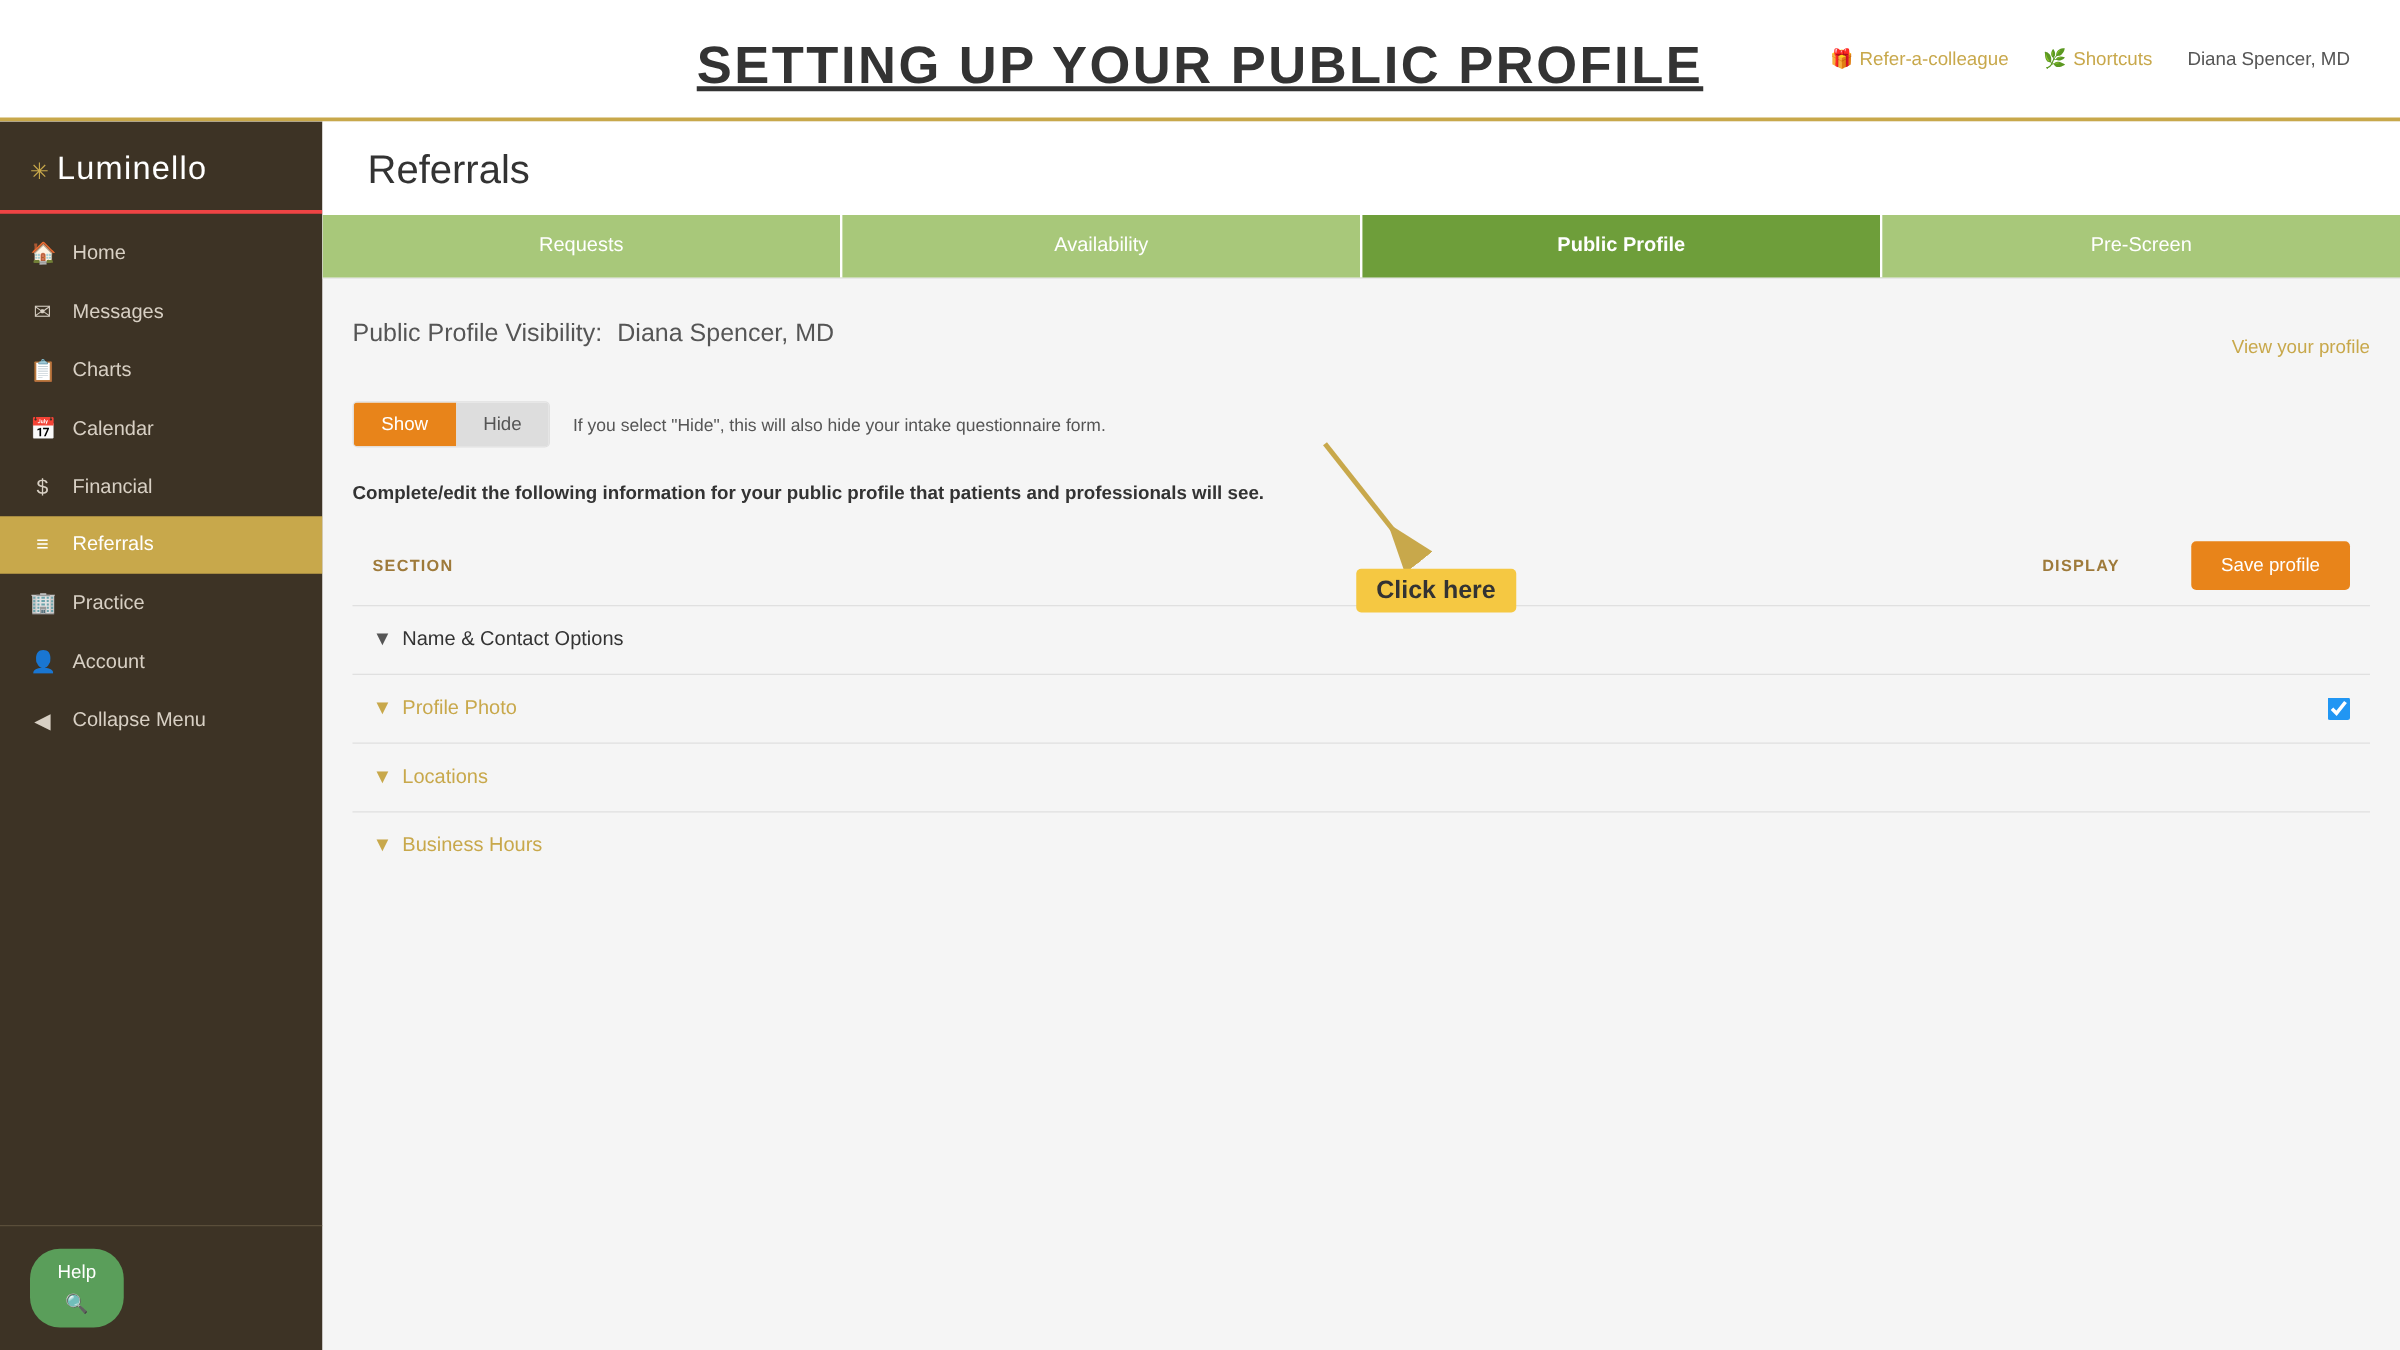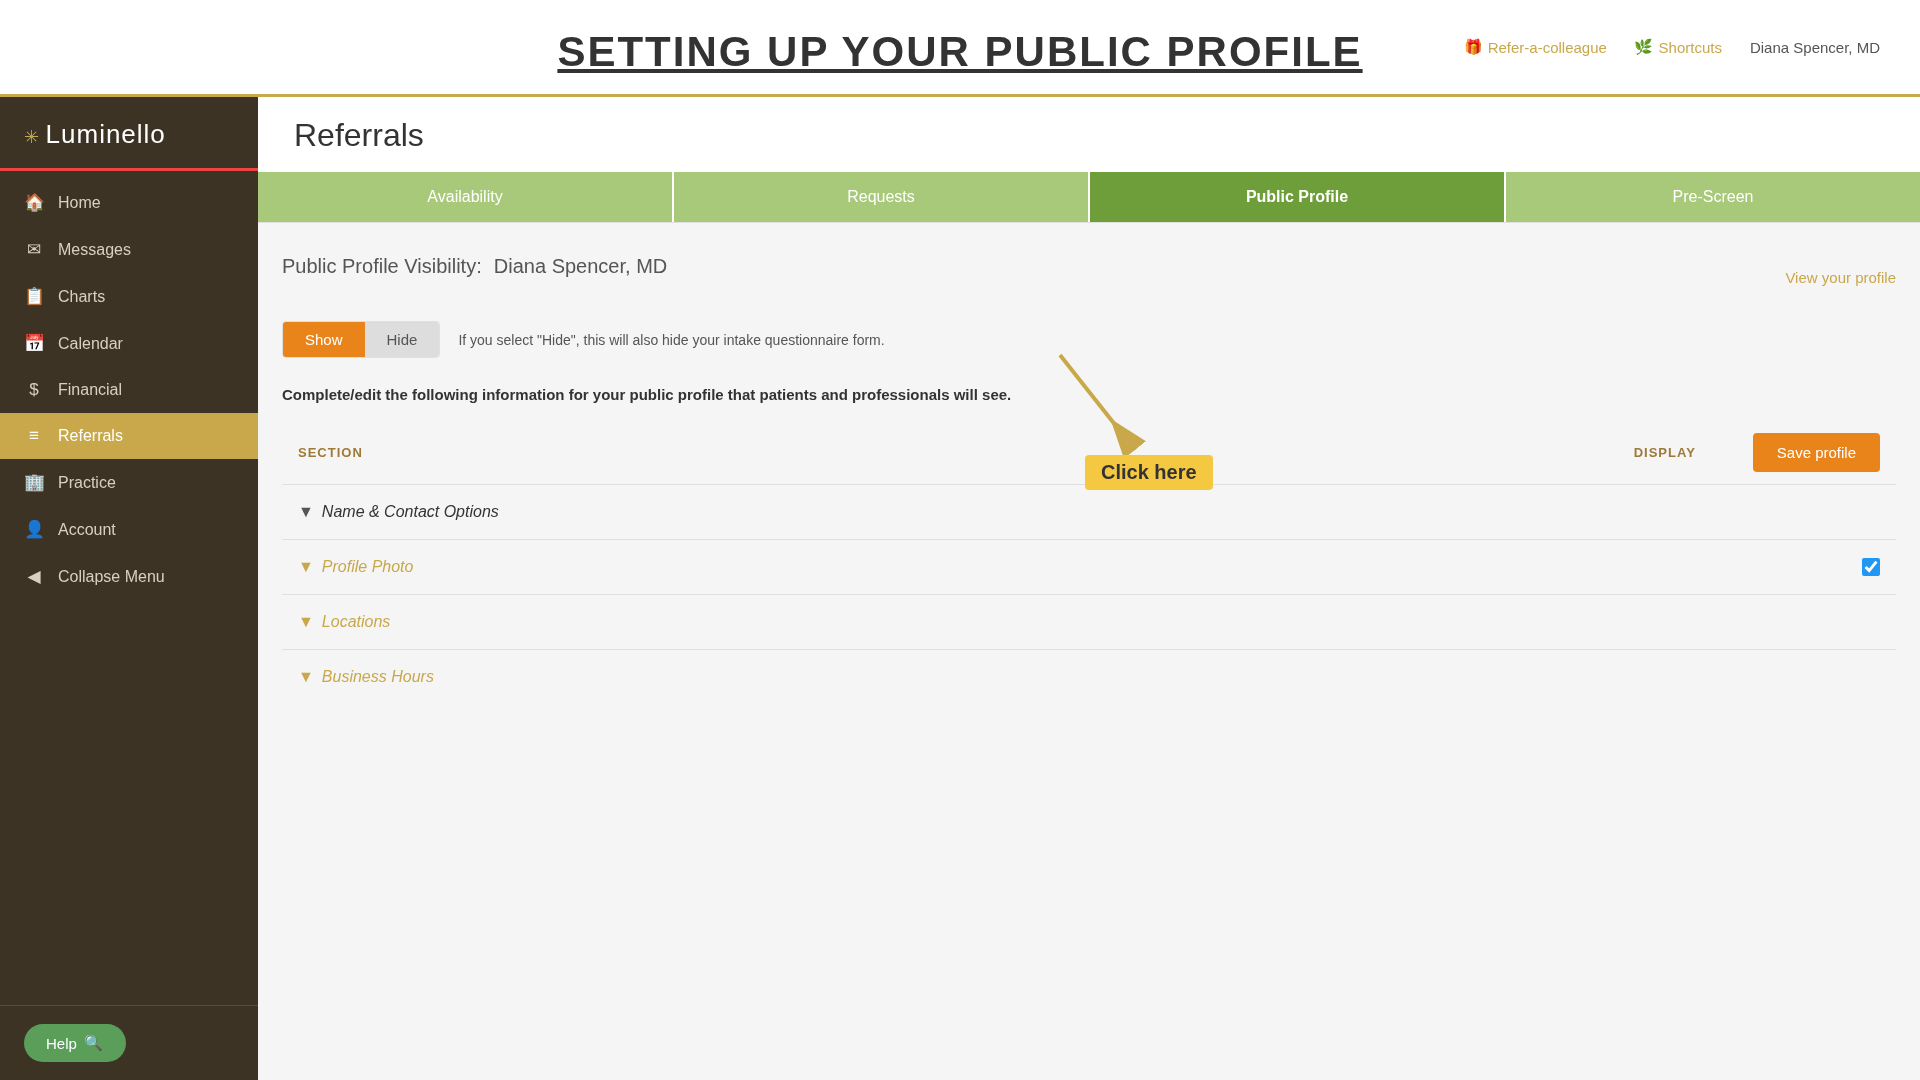--- a/index.html
+++ b/index.html
@@ -106,20 +106,21 @@
       background: #5a9e5a;
       color: #fff;
       border: none;
       border-radius: 24px;
       padding: 10px 22px;
       font-size: 15px;
       cursor: pointer;
       display: flex;
       align-items: center;
       gap: 8px;
+      flex-direction: column;
     }
 
     
     .main-content {
       flex: 1;
       overflow-y: auto;
       background: #f5f5f5;
     }
     .page-header {
       background: #fff;
@@ -254,21 +255,20 @@
     .profile-section {
       border-top: 1px solid #e0e0e0;
       padding: 18px 16px;
       display: flex;
       align-items: center;
     }
     .section-label {
       flex: 1;
       font-size: 16px;
       color: #333;
-      font-style: italic;
     }
     .section-label.orange { color: #c8a84b; }
     .chevron { margin-right: 8px; color: #555; }
     .chevron.orange { color: #c8a84b; }
     .section-checkbox {
       width: 18px;
       height: 18px;
       accent-color: #2196F3;
     }
     .click-here-label {
@@ -358,24 +358,24 @@
         <span>🔍</span>
       </button>
     </div>
   </div>
 
   <div class="main-content">
     <div class="page-header">
       <h2 class="page-title">Referrals</h2>
       <div class="tabs">
         <div class="tab">
+          <span>Requests</span>
+        </div>
+        <div class="tab">
           <span>Availability</span>
-        </div>
-        <div class="tab">
-          <span>Requests</span>
         </div>
         <div class="tab active">
           <span>Public Profile</span>
         </div>
         <div class="tab">
           <span>Pre-Screen</span>
         </div>
       </div>
     </div>
 

